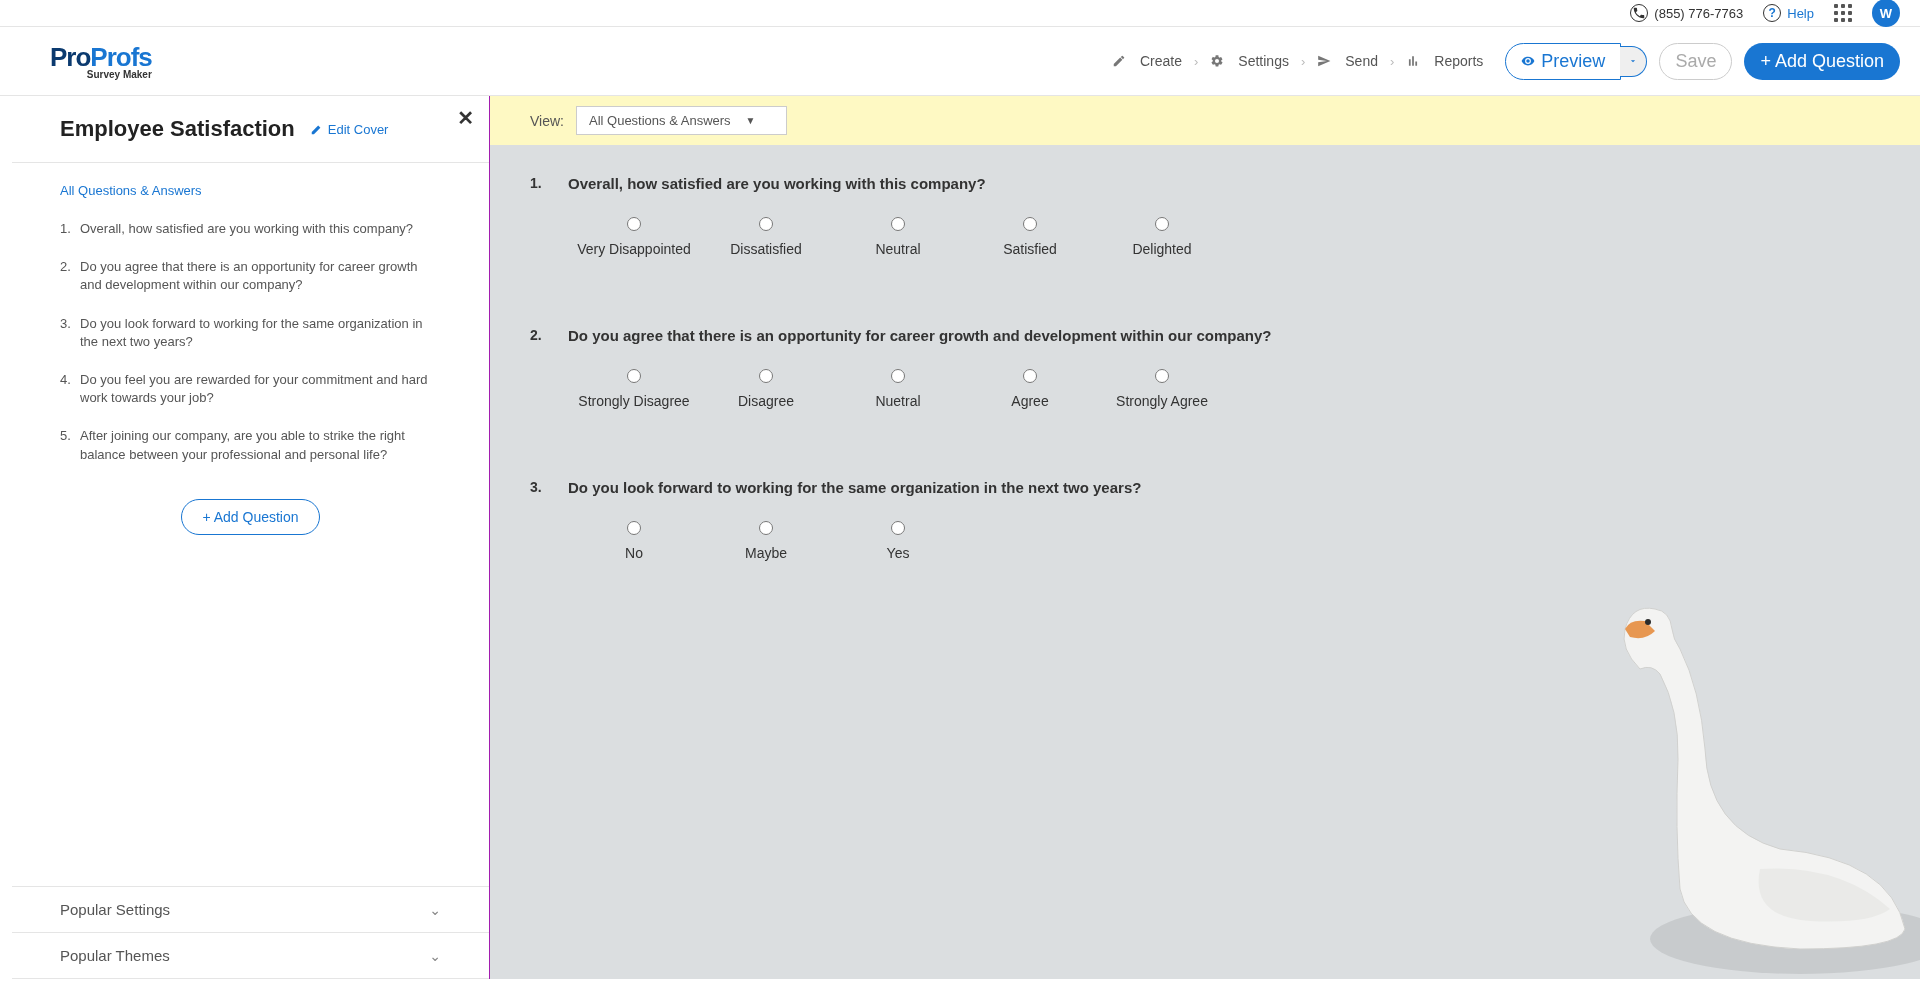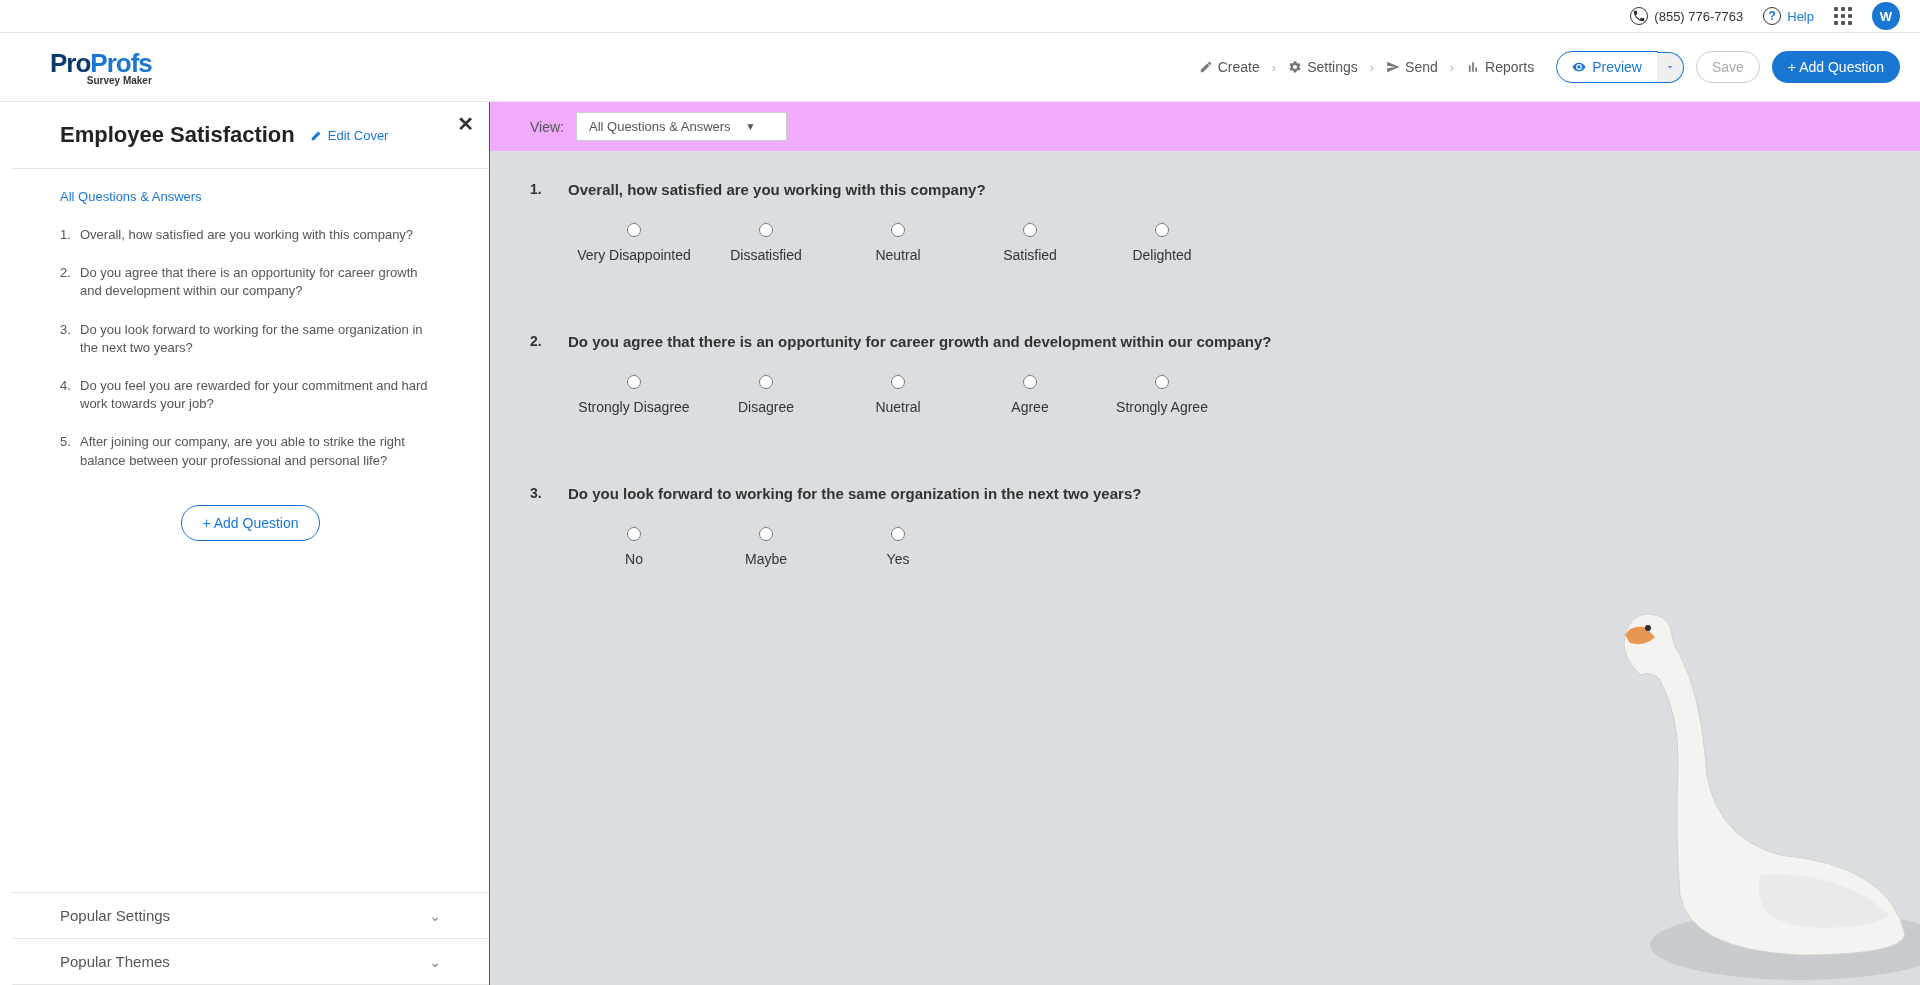--- a/index.html
+++ b/index.html
@@ -1,38 +1,38 @@
 <!DOCTYPE html>
 <html><head>
   <meta charset="utf-8">
   <style>
     * { margin: 0; padding: 0; box-sizing: border-box; font-family: Arial, Helvetica, sans-serif; }
     body { background: #fff; color: #333; }
     
     
-    .topbar { height: 33px; border-bottom: 1px solid #e5e5e5; display: flex; justify-content: flex-end; align-items: center; padding: 0 20px; gap: 20px; font-size: 13px; }
+    .topbar { height: 27px; border-bottom: 1px solid #e5e5e5; display: flex; justify-content: flex-end; align-items: center; padding: 0 20px; gap: 20px; font-size: 13px; }
     .topbar-item { display: flex; align-items: center; gap: 6px; color: #333; cursor: pointer; }
     .topbar-item.help { color: #1976d2; }
     .phone-circle { width: 18px; height: 18px; border: 1.5px solid #333; border-radius: 50%; display:flex; align-items:center; justify-content:center;}
     .help-circle { width: 18px; height: 18px; border: 1.5px solid #333; border-radius: 50%; display: flex; align-items: center; justify-content: center; font-size: 12px; font-weight: bold;}
     .apps-grid { width: 18px; height: 18px; display: grid; grid-template-columns: repeat(3, 4px); grid-template-rows: repeat(3, 4px); gap: 3px; }
     .apps-grid span { background: #555; border-radius: 1px; }
     .avatar { width: 28px; height: 28px; background: #1976d2; color: #fff; border-radius: 50%; display: flex; align-items: center; justify-content: center; font-size: 13px; font-weight: bold; }
     
     
     .header { height: 69px; border-bottom: 1px solid #e5e5e5; display: flex; align-items: center; justify-content: space-between; padding: 0 20px 0 50px; }
     .logo { display:flex; flex-direction:column; align-items:flex-start;}
     .logo-text { font-size: 26px; font-weight: 900; letter-spacing: -1px;}
     .logo-pro1 { color: #0b3a6f; }
     .logo-pro2 { color: #1976d2; }
     .logo-sub { font-size: 10px; color: #333; font-weight:600; align-self:flex-end; margin-top:-4px;}
     .nav { display: flex; align-items: center; gap: 12px; }
-    .nav-item { display: flex; align-items: center; gap: 5px; color: #555; font-size: 14px; cursor: pointer; }
+    .nav-item { display: flex; align-items: center; gap: 14px; color: #555; font-size: 14px; cursor: pointer; }
     .nav-sep { color: #bbb; font-size:13px;}
-    .btn { border-radius: 20px; padding: 7px 15px; font-size: 14px; cursor: pointer; border: 1px solid transparent; display:flex; align-items:center; gap:6px;}
+    .btn { border-radius: 20px; padding: 7px 15px; font-size: 18px; cursor: pointer; border: 1px solid transparent; display:flex; align-items:center; gap:6px;}
     .btn-preview { border: 1px solid #1976d2; color: #1976d2; background: #fff; }
     .btn-preview-group { display:flex; align-items:center;}
     .btn-preview-drop { border:1px solid #1976d2; border-left:none; border-radius:0 20px 20px 0; padding:7px 8px; color:#1976d2; margin-left:-1px;}
     .btn-preview.first{ border-radius:20px 0 0 20px;}
     .btn-save { border: 1px solid #ccc; color: #aaa; background: #fff; }
     .btn-primary { background: #1976d2; color: #fff; }
     svg.icon { width:14px; height:14px; }
     
     
     .main { display: flex; height: calc(100vh - 102px); }
@@ -51,21 +51,21 @@
     .questions-panel { flex:1; overflow-y:auto; padding: 15px 48px 25px; position:relative;}
     .all-qa-link { color: #1976d2; font-size: 13px; padding: 5px 0 12px;}
     .q-list { list-style:none; }
     .q-item { display:flex; gap:6px; font-size: 13px; color: #555; padding: 10px 0; line-height:1.4; cursor:pointer;}
     .q-num { min-width: 14px;}
     .add-q-sidebar { margin: 25px auto 10px; display:block; width:fit-content; border: 1px solid #1976d2; color: #1976d2; background:#fff; border-radius: 20px; padding: 9px 20px; font-size:14px; cursor:pointer;}
     .sidebar-scroll::-webkit-scrollbar{width:8px;} 
     
     
     .content { flex: 1; background: #dbdee0; overflow-y: auto; position:relative;}
-    .view-bar { background:#f0abfc; padding: 10px 40px; display:flex; align-items:center; gap:12px; font-size:14px; color:#555;}
+    .view-bar { background:#fef9c3; padding: 10px 40px; display:flex; align-items:center; gap:12px; font-size:14px; color:#555;}
     .view-select { border:1px solid #ccc; padding:6px 30px 6px 12px; font-size:13px; background:#fff; cursor:pointer; display:flex; align-items:center; gap:15px;}
     .view-select .arrow{ font-size:10px; color:#555;}
     
     .questions-area { padding: 30px 40px;}
     .question-block { margin-bottom: 70px;}
     .q-header { display:flex; gap:18px; align-items:flex-start;}
     .q-index { font-size:14px; color:#333; font-weight:bold; min-width:20px;}
     .q-text { font-size:15px; font-weight:bold; color:#333;}
     .options-row { display:flex; gap:0; margin-top: 25px; margin-left: 38px;}
     .option { width: 132px; text-align:center; font-size:14px; color:#333; }

